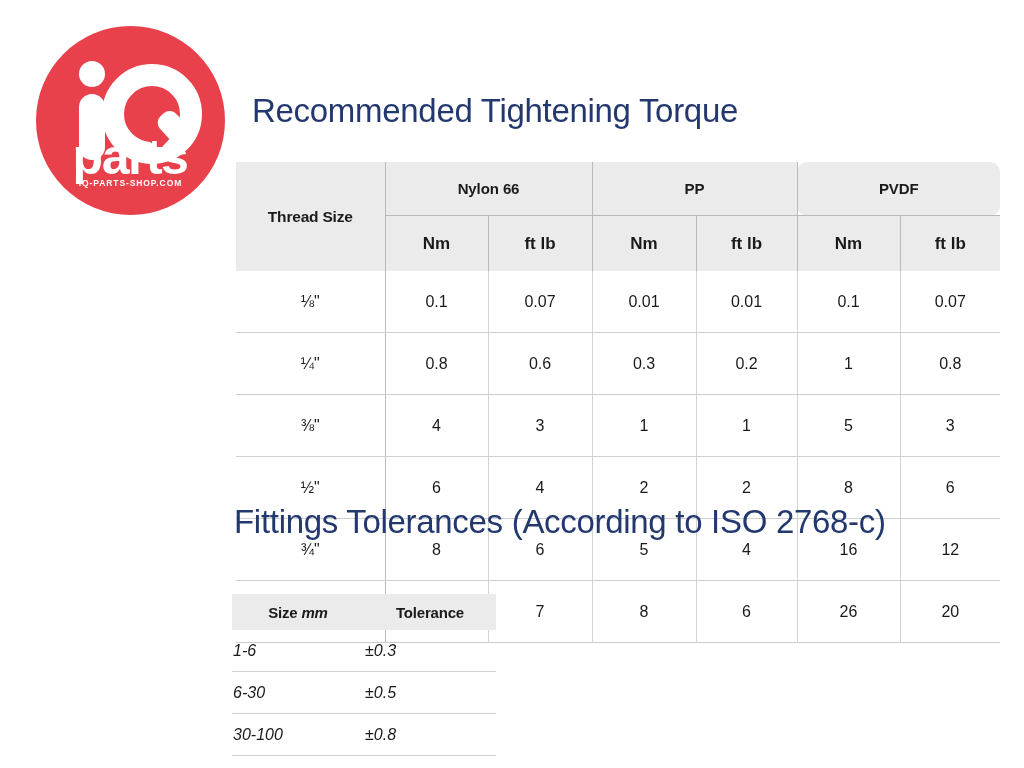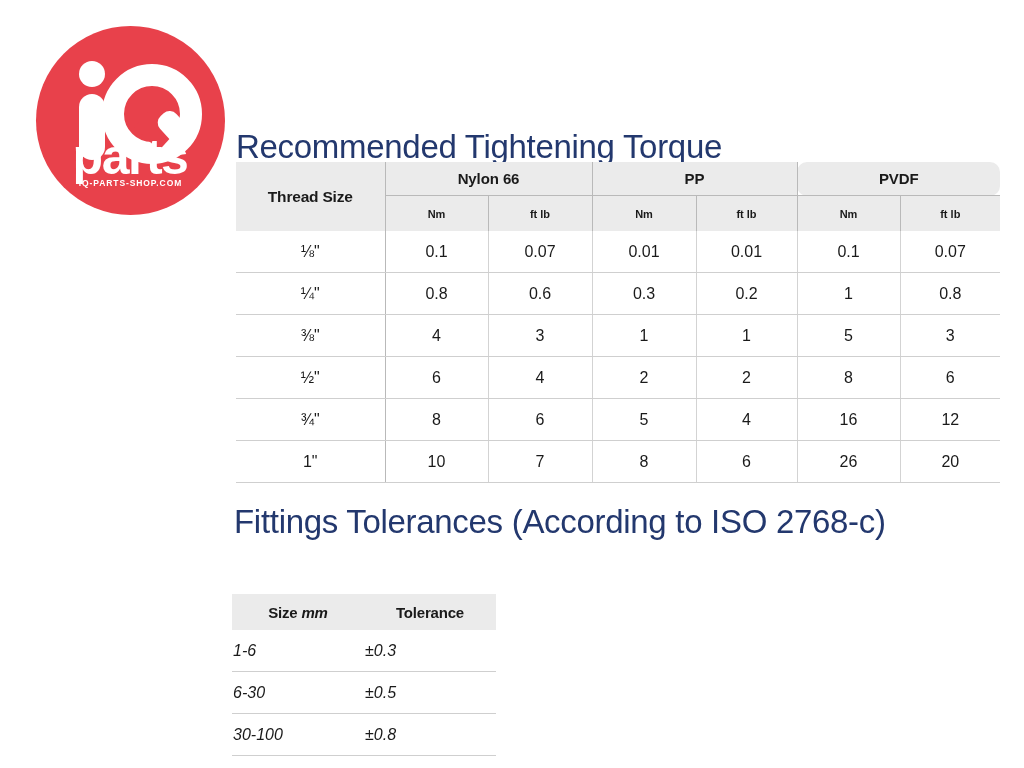--- a/index.html
+++ b/index.html
@@ -53,24 +53,23 @@
   
   .section-title {
     position: absolute;
     color: #23386e;
     font-family: "Liberation Sans", sans-serif;
     font-weight: 400;
     letter-spacing: -0.3px;
     white-space: nowrap;
   }
   #title-torque {
-    left: 236px;
+    left: 252px;
     top: 92px;
     font-size: 33px;
-    margin-top: 36px;
   }
   #title-tolerances {
     left: 234px;
     top: 503px;
     font-size: 33px;
   }
 
   
   #torque-table-wrap {
     position: absolute;
@@ -80,21 +79,21 @@
   }
   table.grid {
     border-collapse: collapse;
     width: 100%;
     table-layout: fixed;
     font-family: "Liberation Sans", sans-serif;
   }
   table.grid th, table.grid td {
     text-align: center;
     color: #1a1a1a;
-    padding: 0;
+    padding: 10px;
   }
   .hdr-band th {
     background: #ebebeb;
   }
   th.thread-size-cell {
     background: #ebebeb;
     font-size: 15.5px;
     font-weight: 700;
     letter-spacing: -0.2px;
     border-right: 1px solid #b9b9b9;
@@ -104,21 +103,21 @@
   th.group-cell {
     font-size: 15px;
     font-weight: 700;
     letter-spacing: -0.1px;
     height: 33px;
     border-bottom: 1px solid #b9b9b9;
     border-right: 1px solid #b9b9b9;
   }
   th.group-cell.last { border-right: none; border-radius: 10px; }
   th.unit-cell {
-    font-size: 11px;
+    font-size: 17px;
     font-weight: 700;
     height: 35px;
     border-right: 1px solid #b9b9b9;
   }
   th.unit-cell.last { border-right: none; }
 
   table.grid tbody td {
     height: 41px;
     font-size: 16px;
     font-weight: 400;

